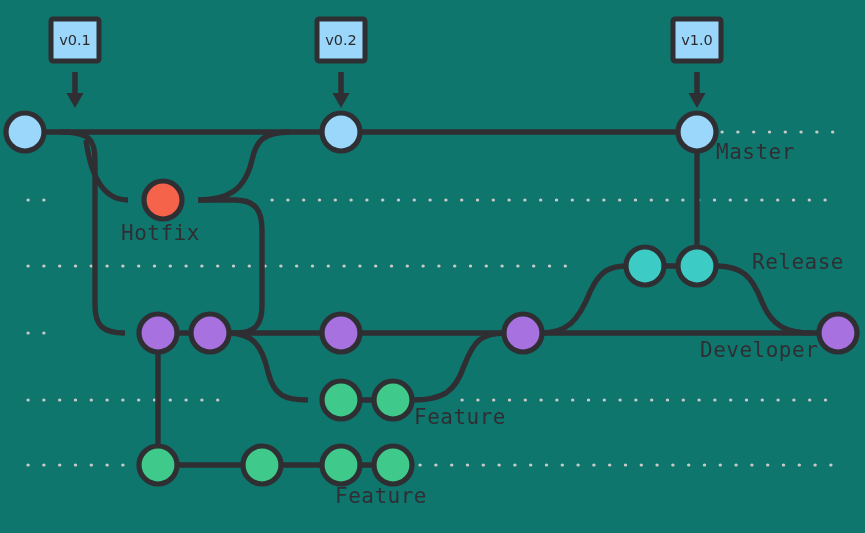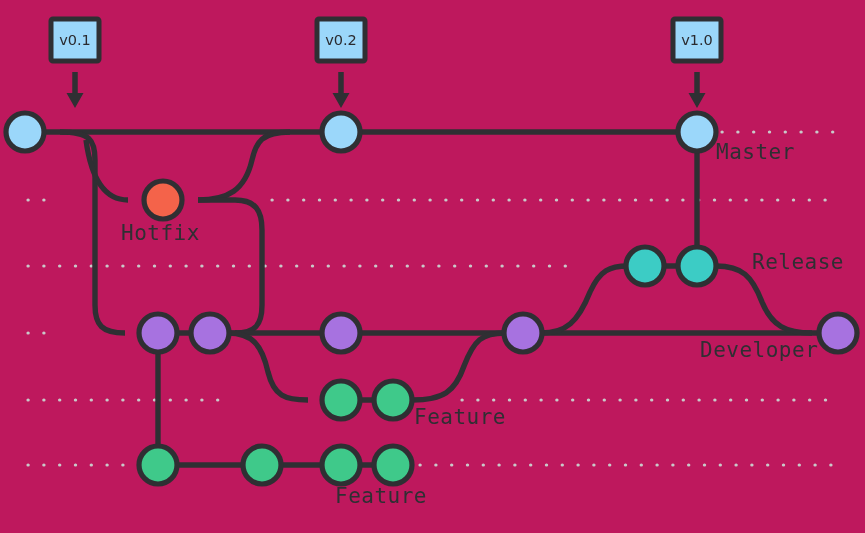--- a/index.html
+++ b/index.html
@@ -10,21 +10,21 @@
   body {
     width: 865px;
     height: 533px;
     overflow: hidden;
     font-family: "DejaVu Sans Mono", "Liberation Mono", monospace;
   }
   #diagram-root {
     position: relative;
     width: 865px;
     height: 533px;
-    background: #be185d;
+    background: #0f766e;
   }
   svg#gitflow-svg {
     display: block;
     width: 865px;
     height: 533px;
   }
   .guide-line {
     stroke: #c9c9c9;
     stroke-width: 3.2;
     stroke-linecap: round;

